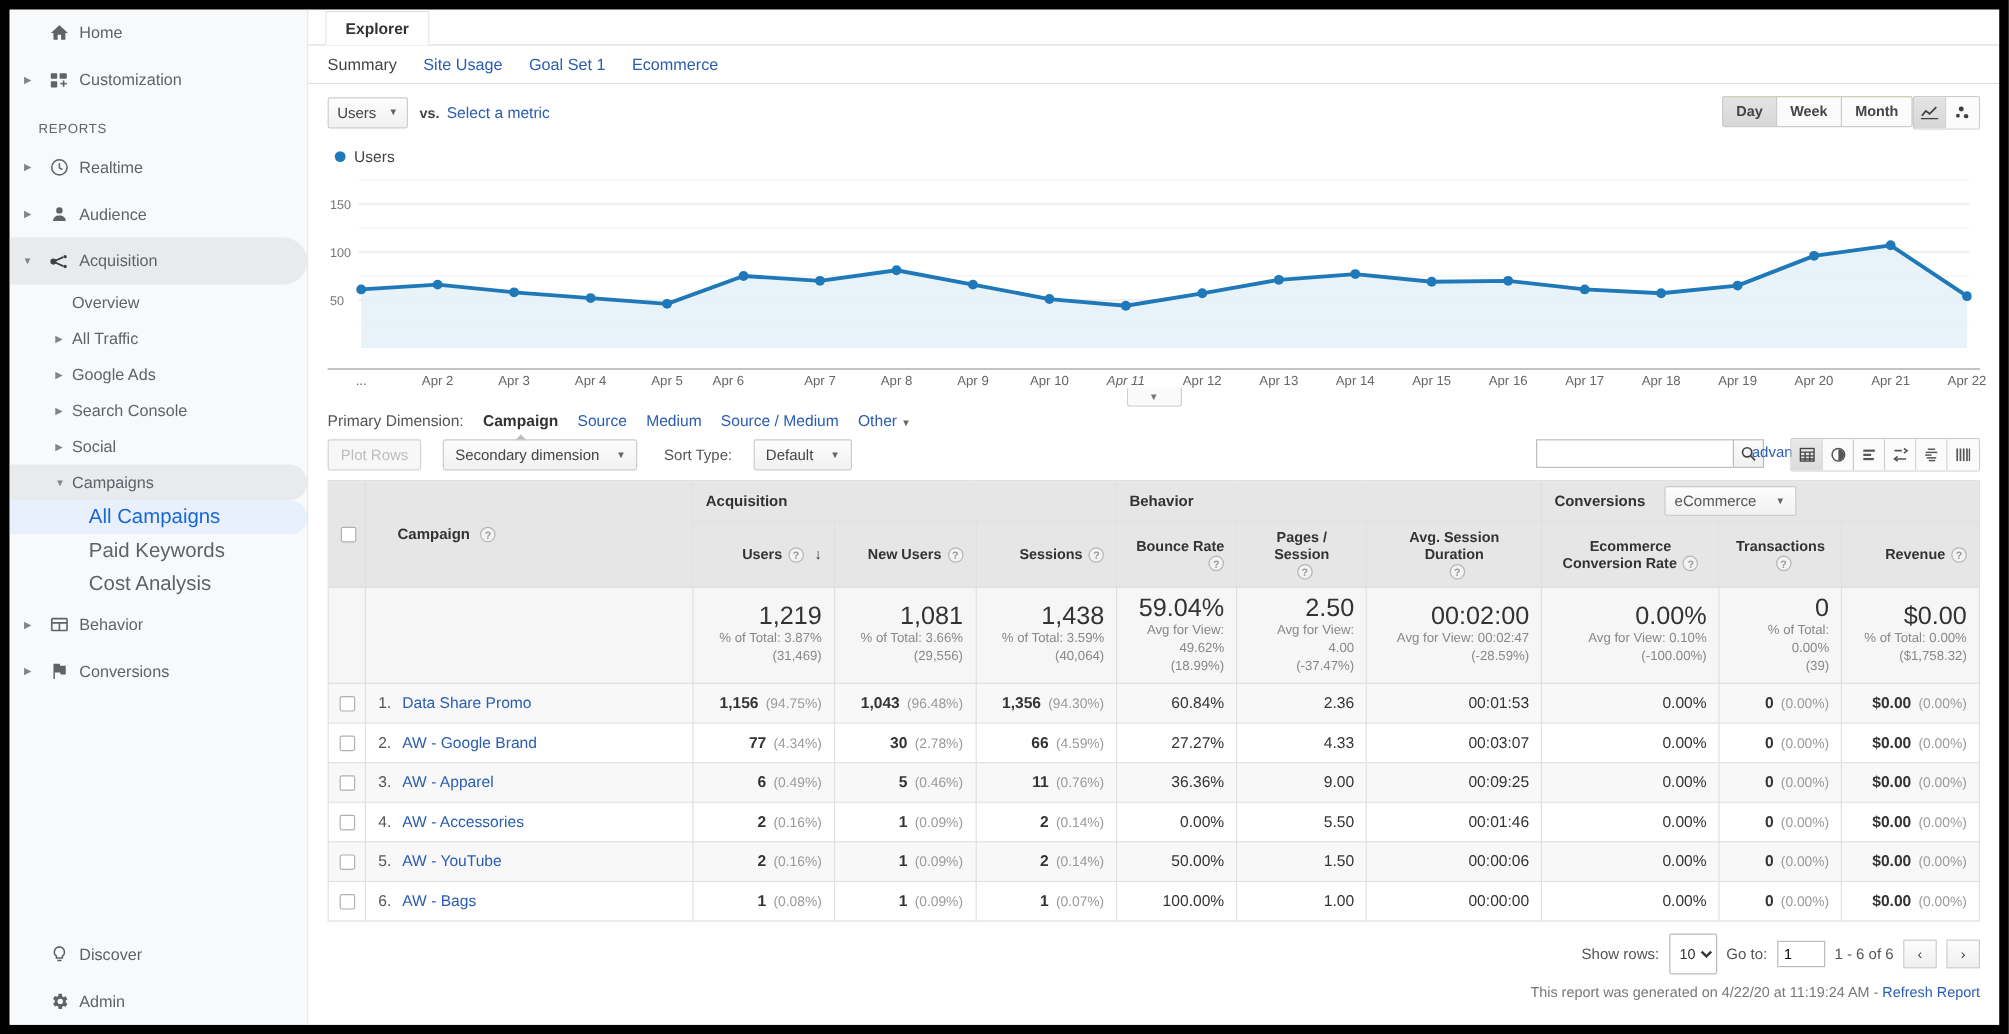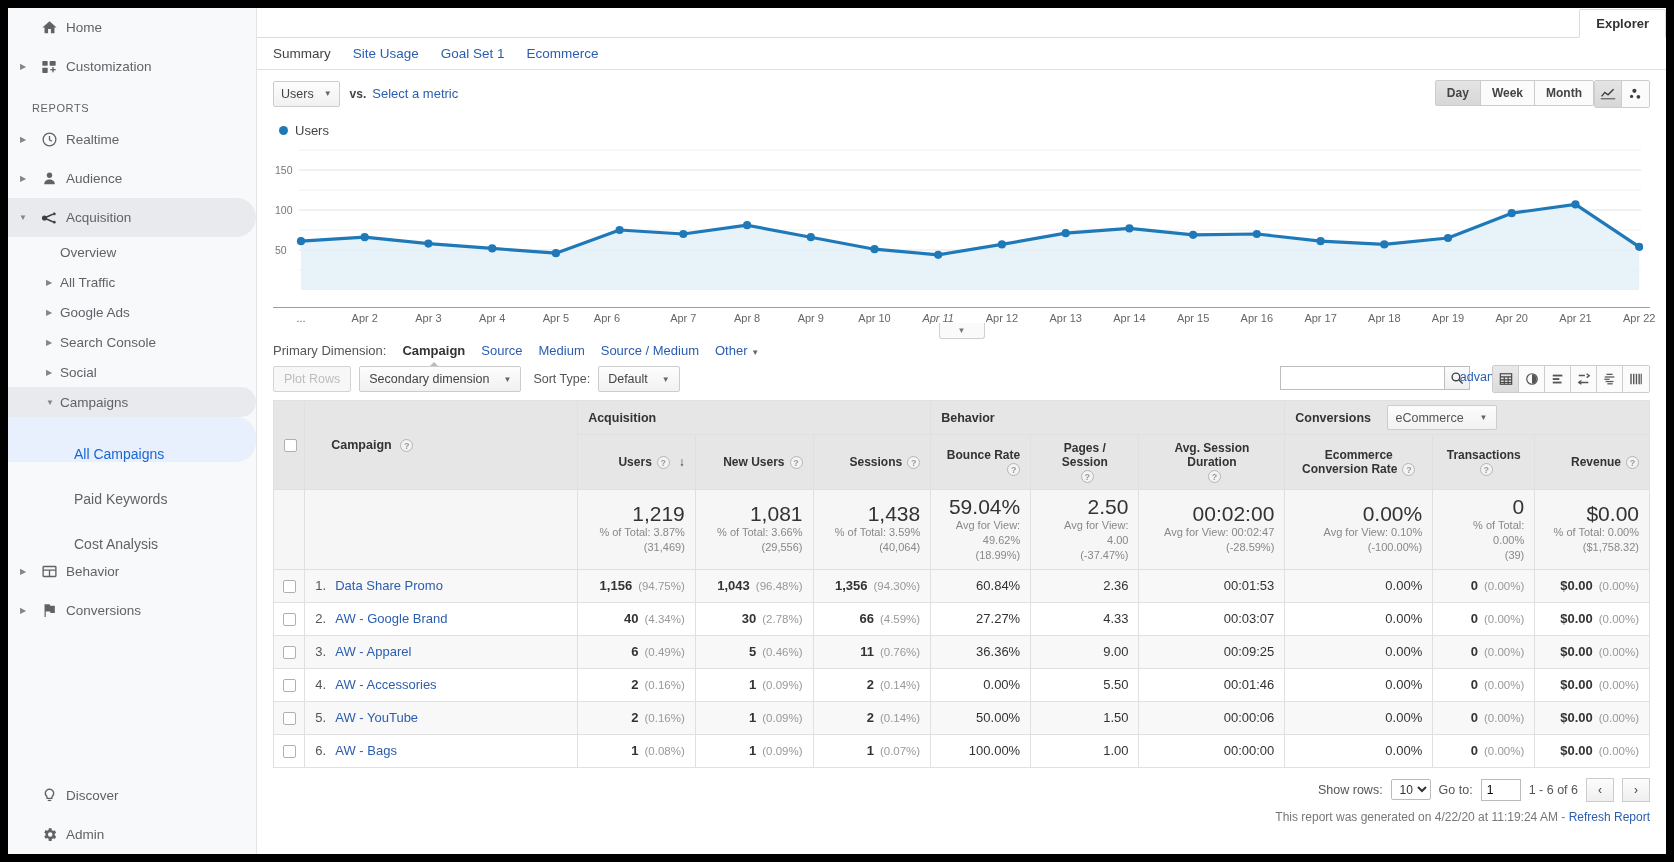--- a/index.html
+++ b/index.html
@@ -53,36 +53,36 @@
   }
   .sub-item {
     display:flex; align-items:center;
     height: 30px; padding-left: 52px;
     border-radius: 0 20px 20px 0;
     cursor:pointer; white-space: nowrap; font-size:13.5px;
   }
   .sub-item .caret { width:14px; min-width:14px; font-size:8px; color:#80868b; margin-left:-14px;}
   .sub-item.sel2 { background:#e8eaed; }
   .sub-sub {
-    display:flex; align-items:flex-end; height:45px;
+    display:flex; align-items:center; height:28px;
     padding-left: 66px; border-radius:0 20px 20px 0;
-    cursor:pointer; font-size:14px; white-space:nowrap;
+    cursor:pointer; font-size:17px; white-space:nowrap;
   }
   .sub-sub.active { background:#e8f0fe; color:#1967d2; font-weight:500; }
   .bottom-nav { position:absolute; left:0; right:0; bottom:0; }
   .beta {
     color:#e8710a; font-size:9px; font-weight:700; vertical-align:super;
     margin-left:4px; letter-spacing:.3px;
   }
 
   
   .main { flex:1; height:100%; position:relative; background:#fff; overflow:hidden;}
   .tabstrip {
     height: 30px; border-bottom:1px solid #dcdcdc;
-    display:flex; align-items:flex-end; padding-left:14px;justify-content:flex-end;
+    display:flex; align-items:flex-end; padding-left:14px;
   }
   .tab-explorer {
     border:1px solid #dcdcdc; border-bottom:1px solid #fff;
     background:#fff; padding:6px 16px 6px 16px;
     font-size:13px; font-weight:700; color:#333;
     position:relative; top:1px; border-radius:2px 2px 0 0;
     cursor:pointer;
   }
   .subtabs {
     height: 32px; display:flex; align-items:center; gap:22px;
@@ -157,21 +157,21 @@
   }
   .primdim .lab { color:#555; }
   .primdim .cur { font-weight:700; color:#333; position:relative;}
   .primdim .cur:after{
     content:""; position:absolute; left:50%; bottom:-9px; transform:translateX(-50%);
     border-left:5px solid transparent;border-right:5px solid transparent;
     border-bottom:5px solid #bbb;
   }
 
   
-  .tbar2 { display:flex; align-items:center; padding:0 16px 8px 16px; gap:8px; position:relative;}
+  .tbar2 { display:flex; align-items:center; padding:0 16px 8px 16px; gap:18px; position:relative;}
   .btn-flat {
     border:1px solid #d4d4d4; border-radius:2px; background:#f7f7f7;
     height:26px; padding:0 10px; display:flex;align-items:center;
     font-size:12.5px; color:#bdbdbd; cursor:default;
   }
   .btn-sel {
     border:1px solid #ccc; border-radius:2px; background:linear-gradient(#fdfdfd,#f1f1f1);
     height:26px; padding:0 9px; display:flex;align-items:center;gap:14px;
     font-size:12.5px; color:#444; cursor:pointer;
   }
@@ -225,21 +225,21 @@
   .ecom-sel {
     display:inline-flex;align-items:center;gap:16px;
     border:1px solid #ccc;background:linear-gradient(#fdfdfd,#f1f1f1);
     border-radius:2px;height:25px;padding:0 8px;font-size:12.5px;color:#555;
     margin-left:12px;cursor:pointer;font-weight:400;
   }
 
   
   .tfoot { padding:10px 16px 0 16px; display:flex; justify-content:flex-end; align-items:center; font-size:12.5px; color:#555; gap:8px;}
   .tfoot select {
-    height:21px;font-size:12px;font-family:inherit;border:1px solid #bbb;border-radius:2px;
+    height:34px;font-size:12px;font-family:inherit;border:1px solid #bbb;border-radius:2px;
     padding-left:4px; background:#fff; color:#333;
   }
   .tfoot input.goto { width:40px;height:22px;border:1px solid #bbb;font-size:12px;padding:0 5px;font-family:inherit;}
   .pgbtn {
     width:28px;height:24px;border:1px solid #ccc;background:linear-gradient(#fdfdfd,#efefef);
     display:flex;align-items:center;justify-content:center;font-size:12px;color:#444;cursor:pointer;
   }
   .genline { text-align:right; padding:8px 16px 0 16px; font-size:12px; color:#777;}
   .genline a{color:#2a5db0;text-decoration:none;cursor:pointer;}
 </style>
@@ -707,21 +707,21 @@
             <td>60.84%</td>
             <td>2.36</td>
             <td>00:01:53</td>
             <td>0.00%</td>
             <td><span class="val">0</span><span class="pct">(0.00%)</span></td>
             <td><span class="val">$0.00</span><span class="pct">(0.00%)</span></td>
           </tr>
           <tr class="drow">
             <td class="cbcell"><span class="cb"></span></td>
             <td class="name"><span class="idx">2.</span><a>AW - Google Brand</a></td>
-            <td><span class="val">40</span><span class="pct">(4.34%)</span></td>
+            <td><span class="val">77</span><span class="pct">(4.34%)</span></td>
             <td><span class="val">30</span><span class="pct">(2.78%)</span></td>
             <td><span class="val">66</span><span class="pct">(4.59%)</span></td>
             <td>27.27%</td>
             <td>4.33</td>
             <td>00:03:07</td>
             <td>0.00%</td>
             <td><span class="val">0</span><span class="pct">(0.00%)</span></td>
             <td><span class="val">$0.00</span><span class="pct">(0.00%)</span></td>
           </tr>
           <tr class="drow">

